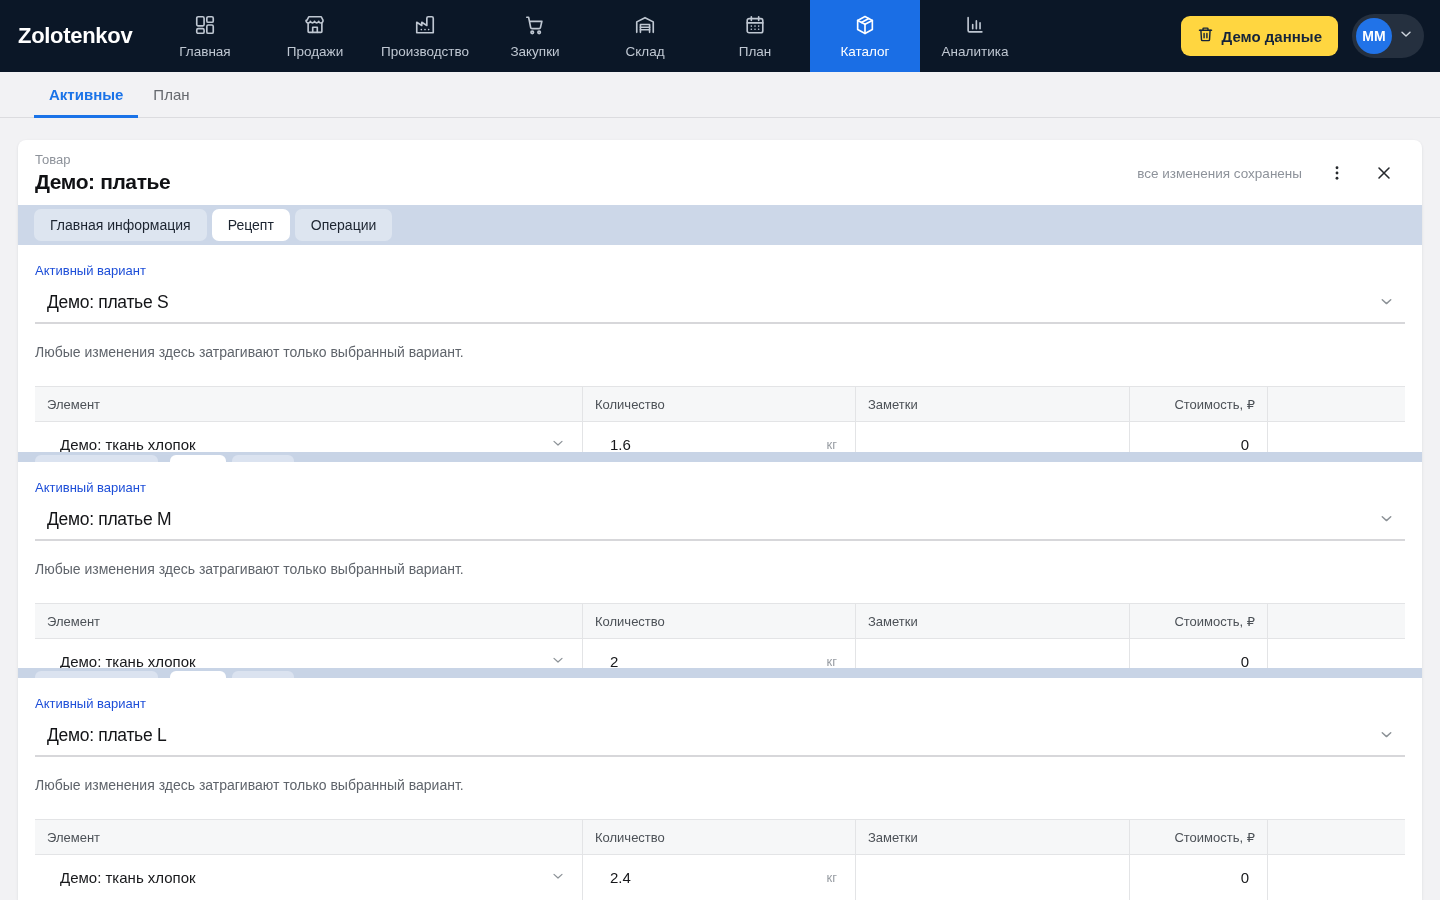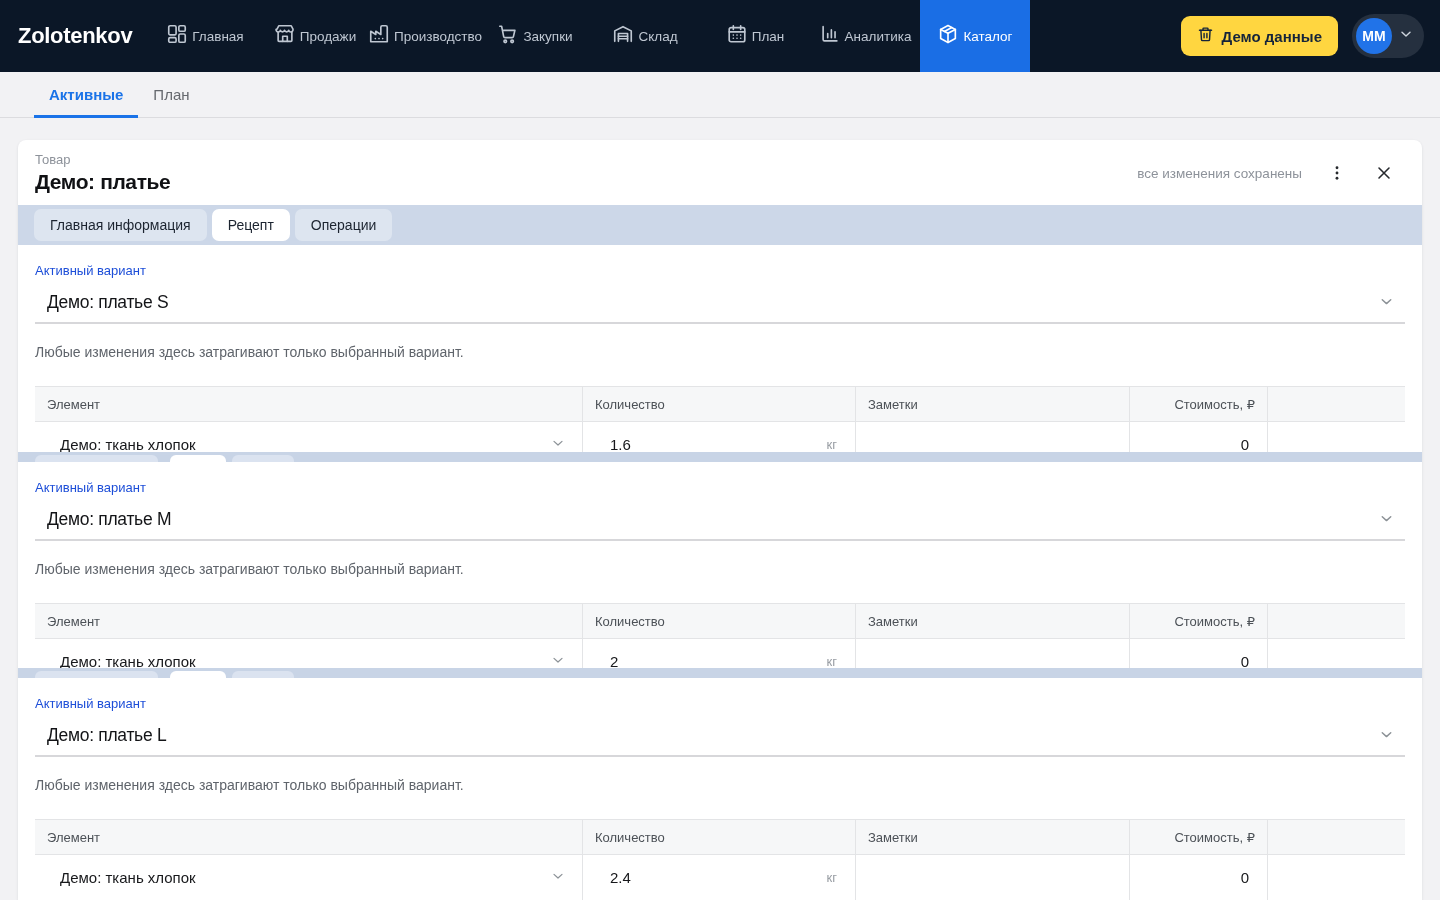--- a/index.html
+++ b/index.html
@@ -4,21 +4,21 @@
 <style>
   * { margin:0; padding:0; box-sizing:border-box; }
   html,body { width:1440px; height:900px; overflow:hidden; background:#f2f2f4;
               font-family:"Liberation Sans","DejaVu Sans",sans-serif; }
 
   
   .navbar { height:72px; background:#0b1727; display:flex; align-items:stretch; }
   .brand { width:150px; display:flex; align-items:center; padding-left:18px;
            color:#fff; font-size:22px; font-weight:700; letter-spacing:-0.3px; }
   .nav-items { display:flex; align-items:stretch; }
-  .nav-item { width:110px; display:flex; align-items:center;
+  .nav-item { width:110px; display:flex; flex-direction:column; align-items:center;
               justify-content:center; gap:4px; color:#bfc7d2; cursor:pointer; }
   .nav-item svg { width:22px; height:22px; }
   .nav-item .nav-label { font-size:13.5px; }
   .nav-item.active { background:#1a6ee5; color:#fff; }
   .nav-right { margin-left:auto; display:flex; align-items:center; gap:14px; padding-right:16px; }
   .demo-btn { height:40px; background:#ffd640; border:none; border-radius:9px;
               display:flex; align-items:center; gap:8px; padding:0 16px;
               color:#15243a; font-size:15px; font-weight:700; cursor:pointer;
               font-family:inherit; }
   .demo-btn svg { width:17px; height:17px; }
@@ -157,39 +157,39 @@
     <div class="nav-item">
       <span>
         <svg viewBox="0 0 24 24" fill="none" stroke="currentColor" stroke-width="1.8" stroke-linecap="round" stroke-linejoin="round">
             <rect x="3.5" y="5" width="17" height="15.5" rx="2"></rect>
             <path d="M8 3v4M16 3v4M3.5 9.7h17"></path>
             <path d="M8 13.2h.01M12 13.2h.01M16 13.2h.01M8 16.6h.01M12 16.6h.01M16 16.6h.01"></path>
           </svg>
       </span>
       <span class="nav-label">План</span>
     </div>
-    <div class="nav-item">
-      <span>
-        <svg viewBox="0 0 24 24" fill="none" stroke="currentColor" stroke-width="1.8" stroke-linecap="round" stroke-linejoin="round">
-            <path d="M4.5 4v14a1.5 1.5 0 0 0 1.5 1.5h13.5"></path>
-            <path d="M9.5 16v-4.5M13.5 16V7.5M17.5 16V9.5"></path>
-          </svg>
-      </span>
-      <span class="nav-label">Аналитика</span>
-    </div>
     <div class="nav-item active">
       <span>
         <svg viewBox="0 0 24 24" fill="none" stroke="currentColor" stroke-width="1.8" stroke-linecap="round" stroke-linejoin="round">
             <path d="M12 2.8 20 7v10l-8 4.2L4 17V7l8-4.2Z"></path>
             <path d="m4 7 8 4.2L20 7"></path>
             <path d="M12 11.2v10"></path>
             <path d="M16.2 4.9 8 9.2"></path>
           </svg>
       </span>
       <span class="nav-label">Каталог</span>
+    </div>
+    <div class="nav-item">
+      <span>
+        <svg viewBox="0 0 24 24" fill="none" stroke="currentColor" stroke-width="1.8" stroke-linecap="round" stroke-linejoin="round">
+            <path d="M4.5 4v14a1.5 1.5 0 0 0 1.5 1.5h13.5"></path>
+            <path d="M9.5 16v-4.5M13.5 16V7.5M17.5 16V9.5"></path>
+          </svg>
+      </span>
+      <span class="nav-label">Аналитика</span>
     </div>
   </nav>
 
   <div class="nav-right">
     <button class="demo-btn">
       <span>
         <svg viewBox="0 0 24 24" fill="none" stroke="currentColor" stroke-width="2" stroke-linecap="round" stroke-linejoin="round">
             <path d="M3.5 6h17"></path>
             <path d="M8.5 6V4a1 1 0 0 1 1-1h5a1 1 0 0 1 1 1v2"></path>
             <path d="m5.5 6 .8 13.2A1.5 1.5 0 0 0 7.8 20.6h8.4a1.5 1.5 0 0 0 1.5-1.4L18.5 6"></path>

